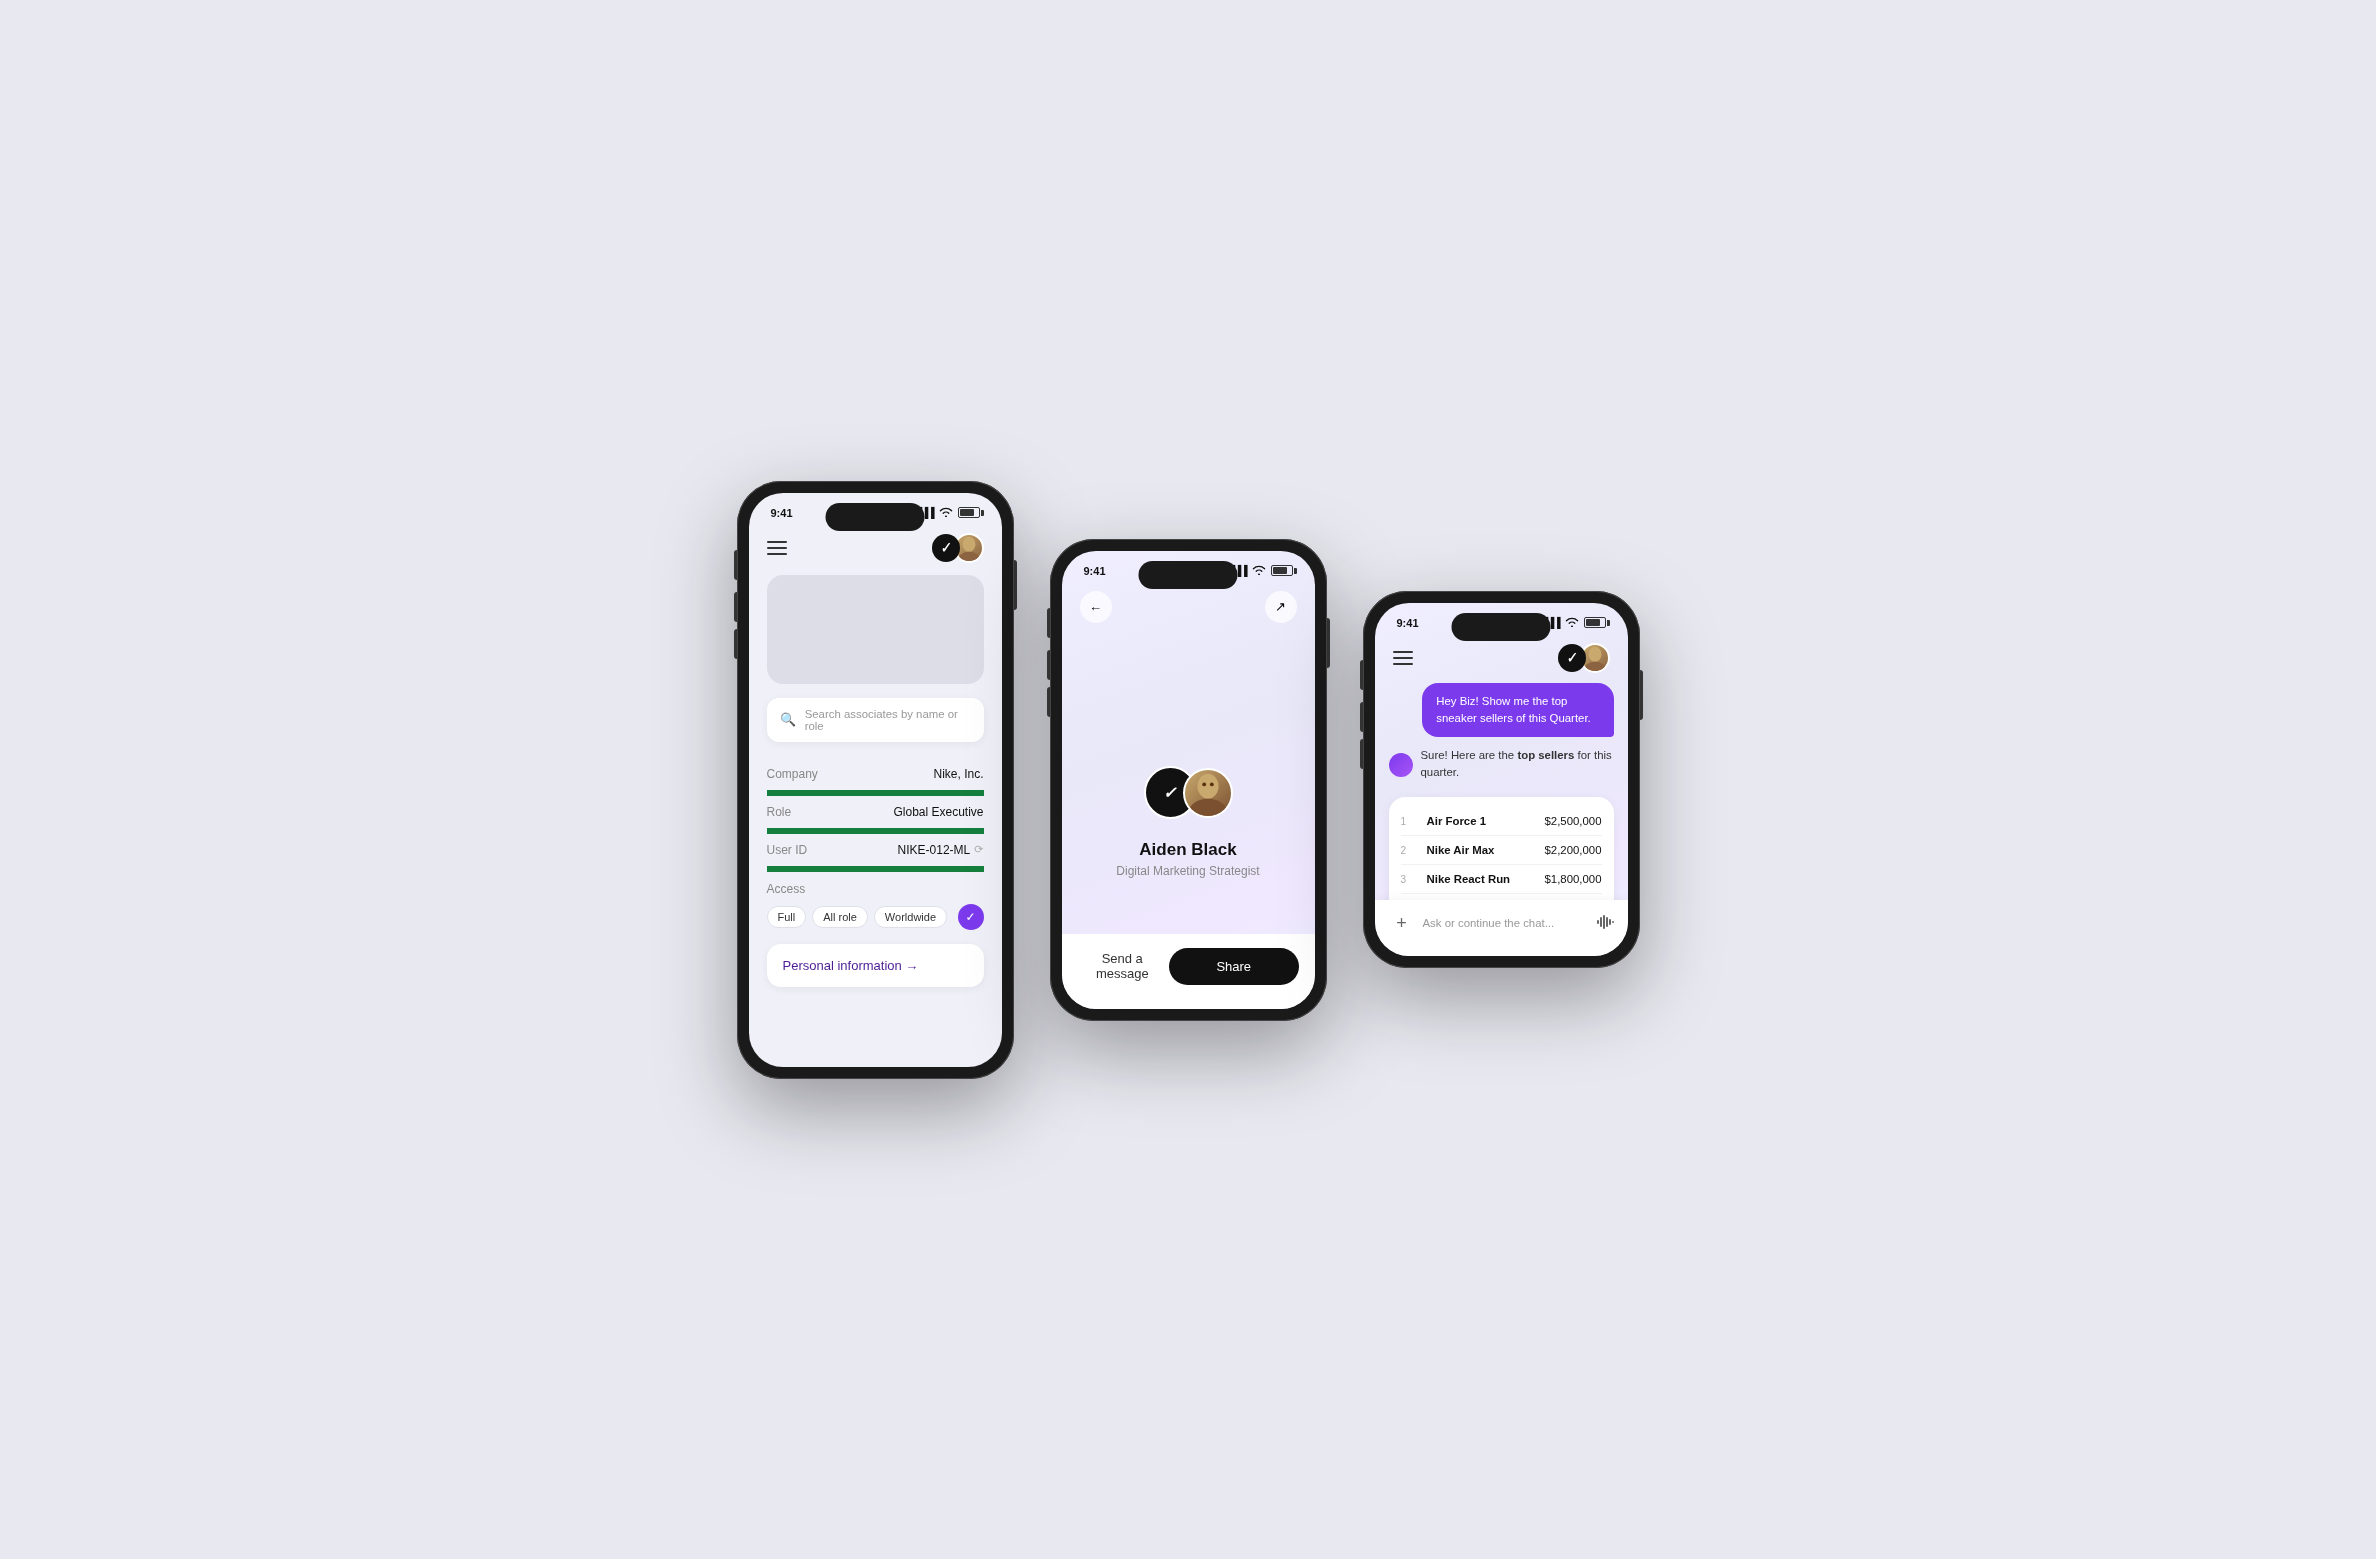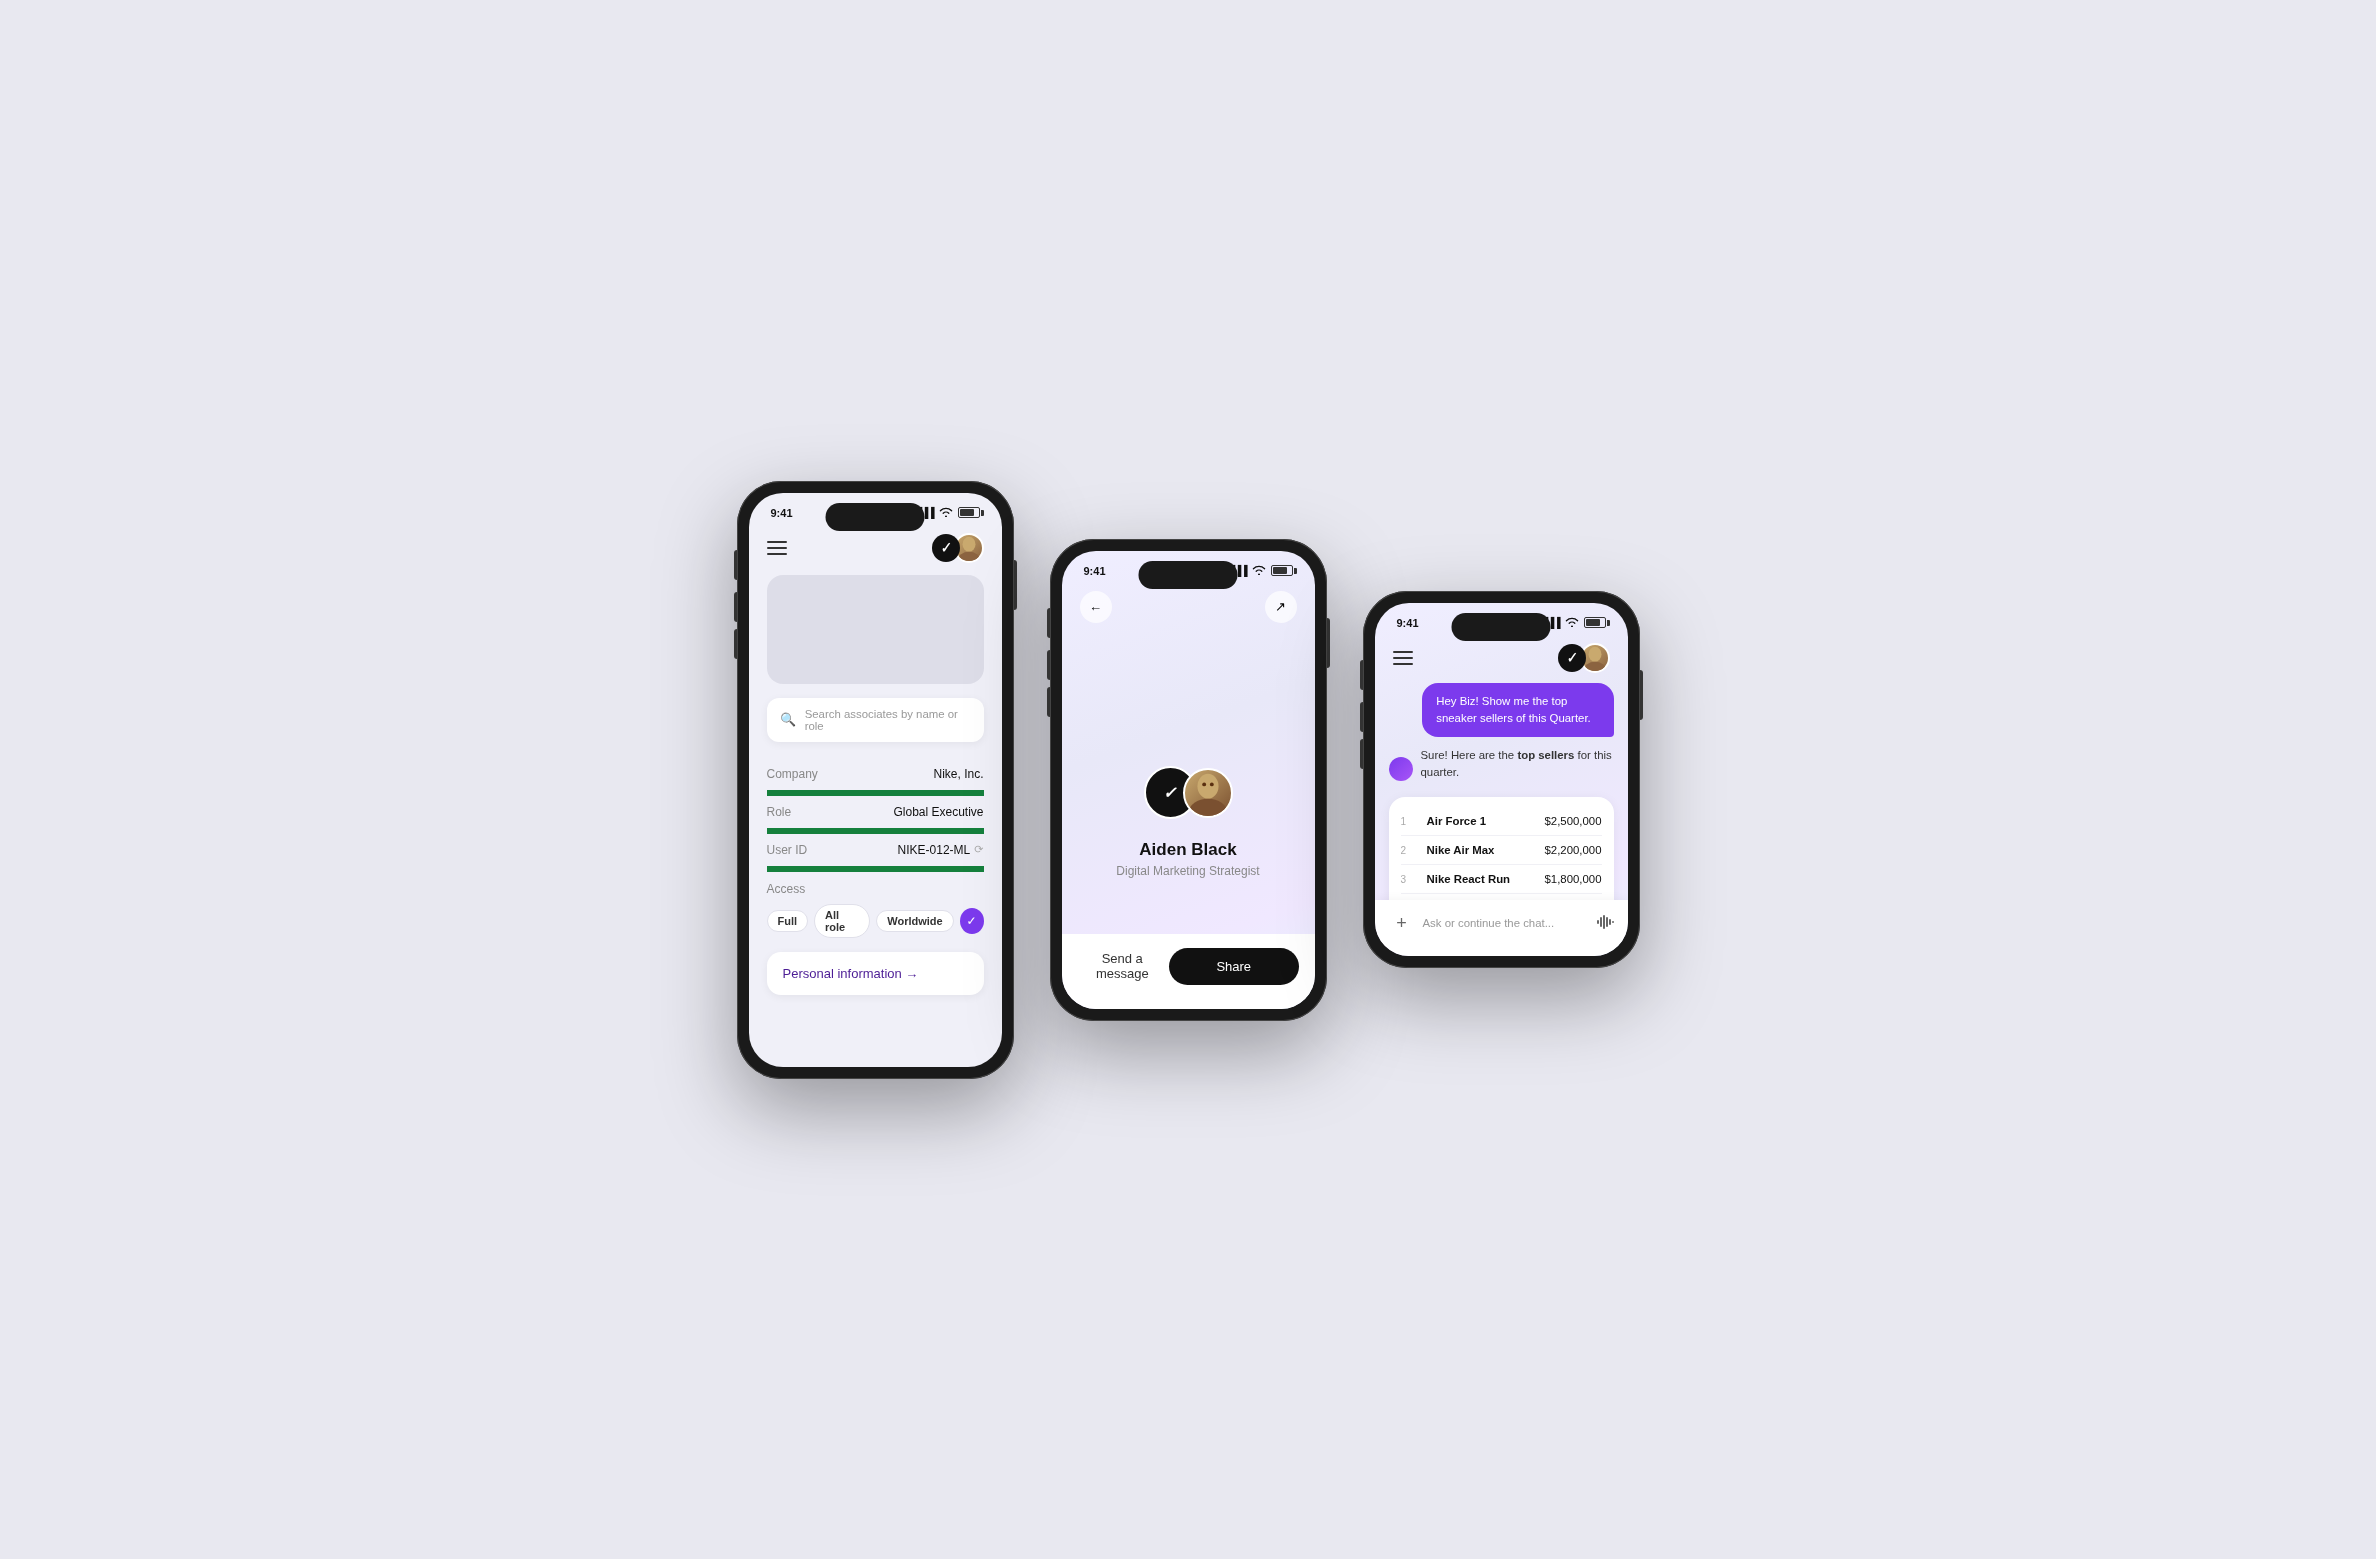--- a/index.html
+++ b/index.html
@@ -227,21 +227,21 @@
       display: flex;
       align-items: center;
       gap: 6px;
     }
 
     .access-tag {
       padding: 4px 10px;
       background: white;
       border-radius: 20px;
       font-size: 11px;
-      font-weight: 700;
+      font-weight: 400;
       color: #333;
       border: 1px solid #e0e0ea;
     }
 
     .check-circle {
       width: 26px;
       height: 26px;
       background: #7c3aed;
       border-radius: 50%;
       display: flex;
@@ -413,21 +413,21 @@
       font-size: 11.4px;
       line-height: 1.5;
       align-self: flex-end;
       max-width: 85%;
     }
 
     
     .ai-response {
       display: flex;
       gap: 8px;
-      align-items: flex-end;
+      align-items: center;
     }
 
     .ai-dot {
       width: 24px;
       height: 24px;
       background: linear-gradient(135deg, #7c3aed, #a855f7);
       border-radius: 50%;
       flex-shrink: 0;
       margin-top: 2px;
     }

